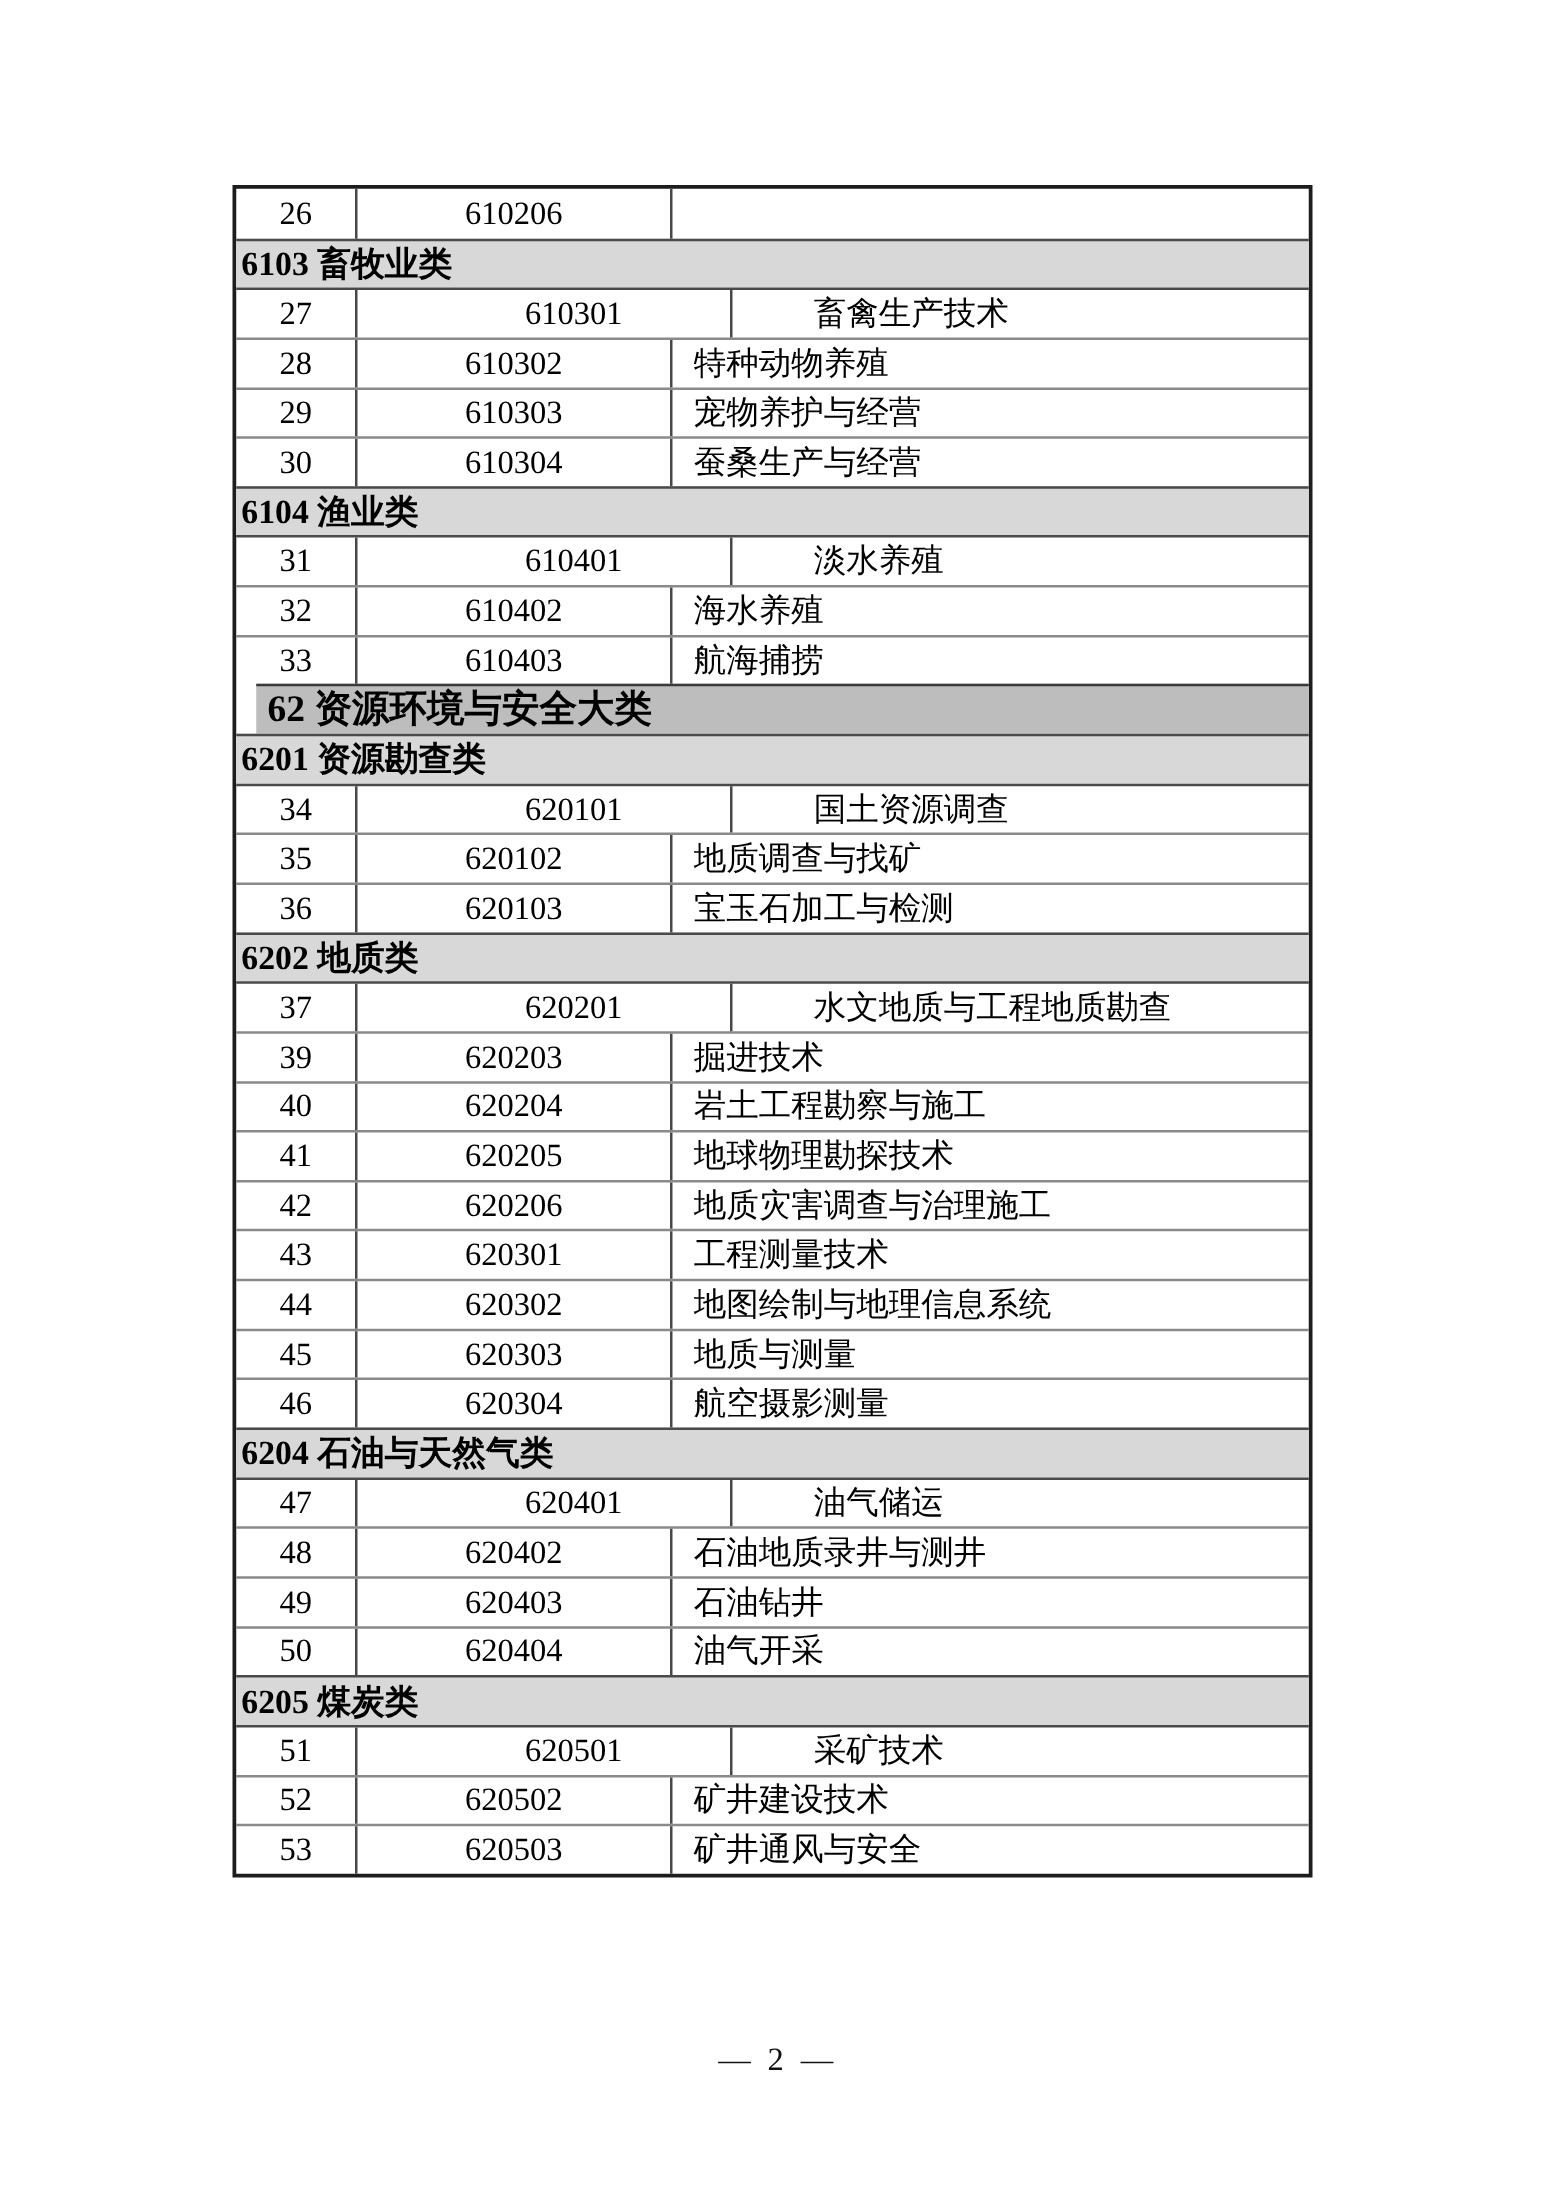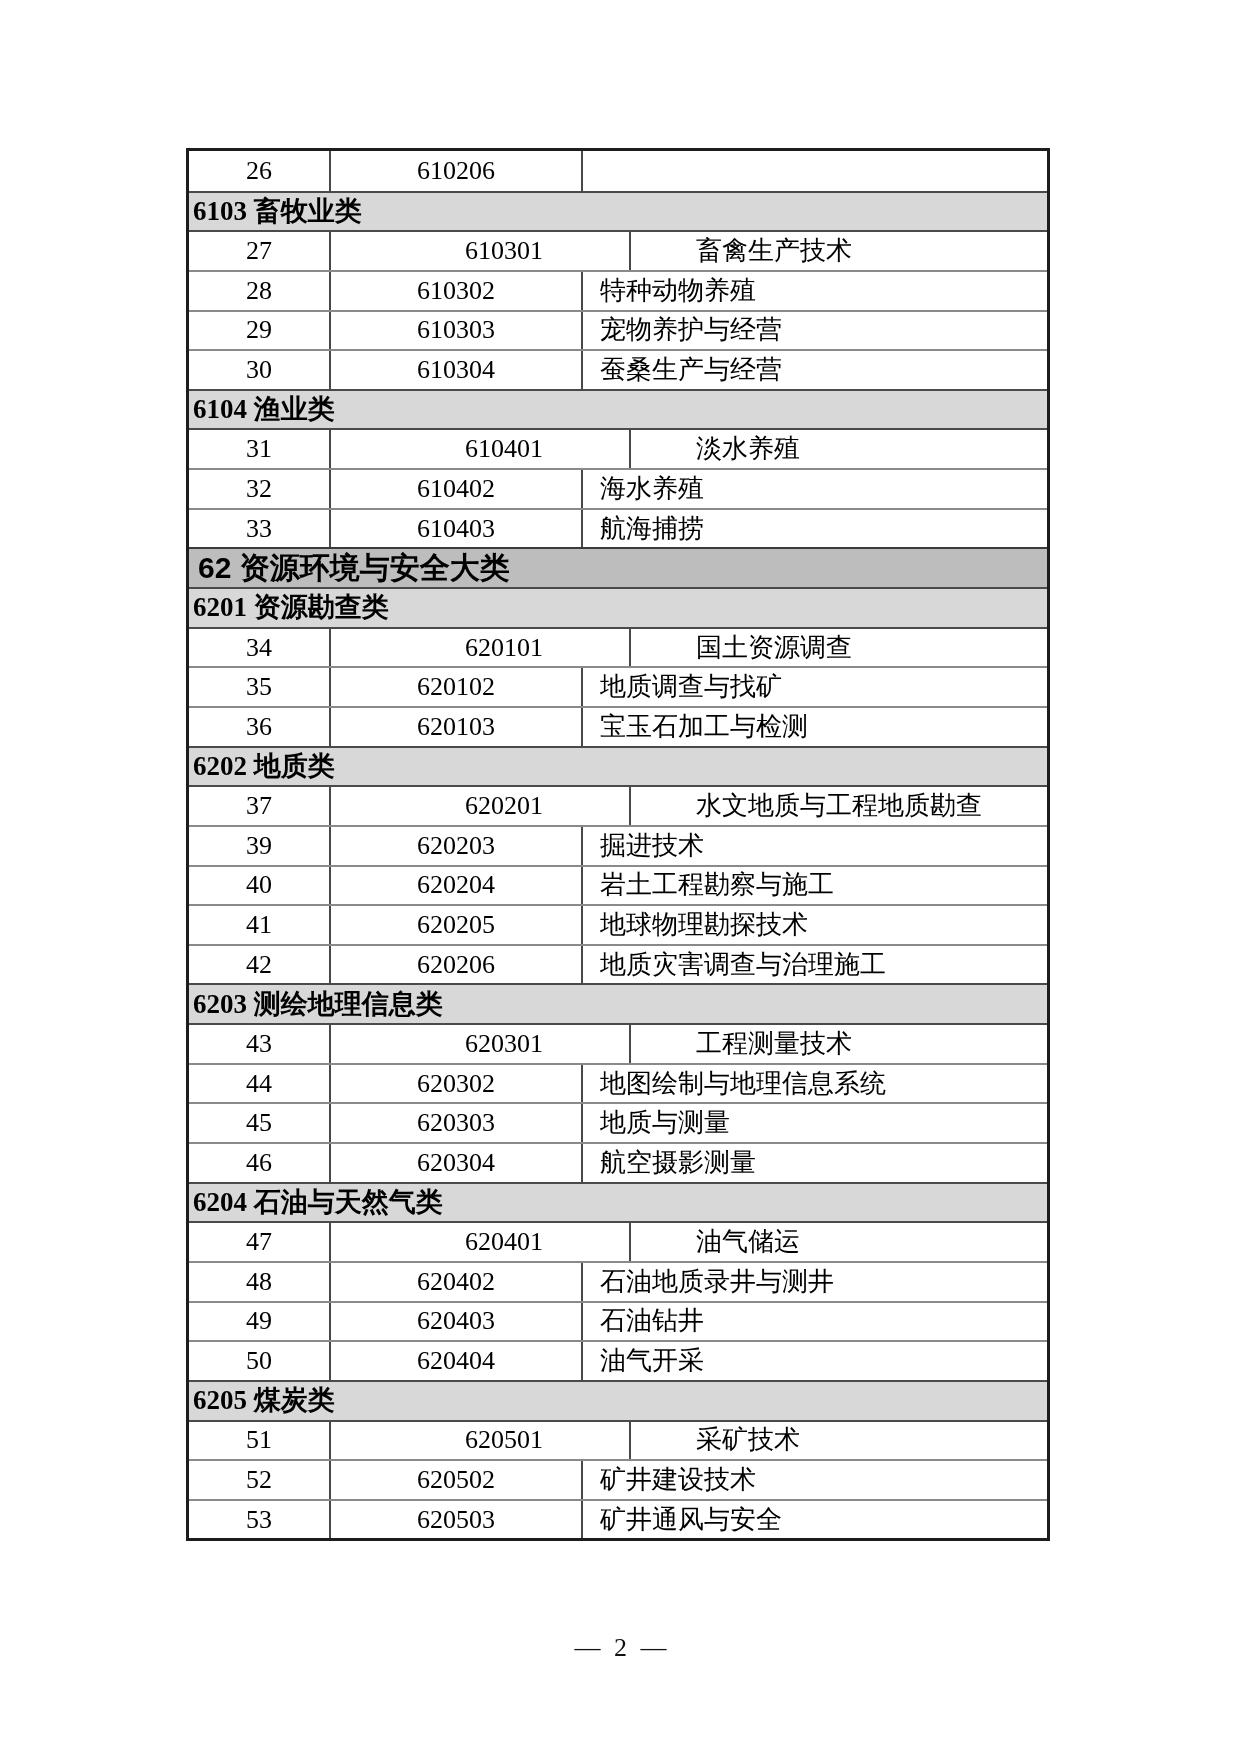--- a/index.html
+++ b/index.html
@@ -38,40 +38,41 @@
 
   .cell {
     box-sizing: border-box;
     display: flex;
     align-items: center;
     font-size: 26px;
     line-height: 1;
     overflow: hidden;
     white-space: nowrap;
   }
-  .cell.seq  { width: 142px; justify-content: center; border-right: 2px solid #484848; }
+  .cell.seq  { width: 97px; justify-content: center; border-right: 2px solid #484848; }
   .cell.code { width: 252px; justify-content: center; border-right: 2px solid #484848; }
   .cell.name { flex: 1; padding-left: 17px; }
 
   .t-row.section {
     background: #d8d8d8;
     align-items: center;
     padding-left: 4px;
     font-weight: bold;
     font-size: 27px;
     border-top-color: #4a4a4a;
   }
   .t-row.major {
     background: #bdbdbd;
     align-items: center;
     padding-left: 9px;
     font-weight: bold;
     font-size: 30px;
-    font-family: Liberation Sans, sans-serif;
+    font-family: Liberation Serif, serif;
     border-top-color: #3a3a3a;
+    margin-left: 16px;
   }
   .t-row.section + .t-row,
   .t-row.major + .t-row { border-top-color: #4a4a4a; gap: 48px; }
 
   .row-label {
     display: block;
     line-height: 1;
     white-space: nowrap;
   }
 
@@ -180,23 +181,20 @@
       <div class="t-row item">
         <div class="cell seq">41</div>
         <div class="cell code">620205</div>
         <div class="cell name">地球物理勘探技术</div>
       </div>
       <div class="t-row item">
         <div class="cell seq">42</div>
         <div class="cell code">620206</div>
         <div class="cell name">地质灾害调查与治理施工</div>
       </div>
-      <div class="t-row section">
-        <span class="row-label">6203 测绘地理信息类</span>
-      </div>
       <div class="t-row item">
         <div class="cell seq">43</div>
         <div class="cell code">620301</div>
         <div class="cell name">工程测量技术</div>
       </div>
       <div class="t-row item">
         <div class="cell seq">44</div>
         <div class="cell code">620302</div>
         <div class="cell name">地图绘制与地理信息系统</div>
       </div>

